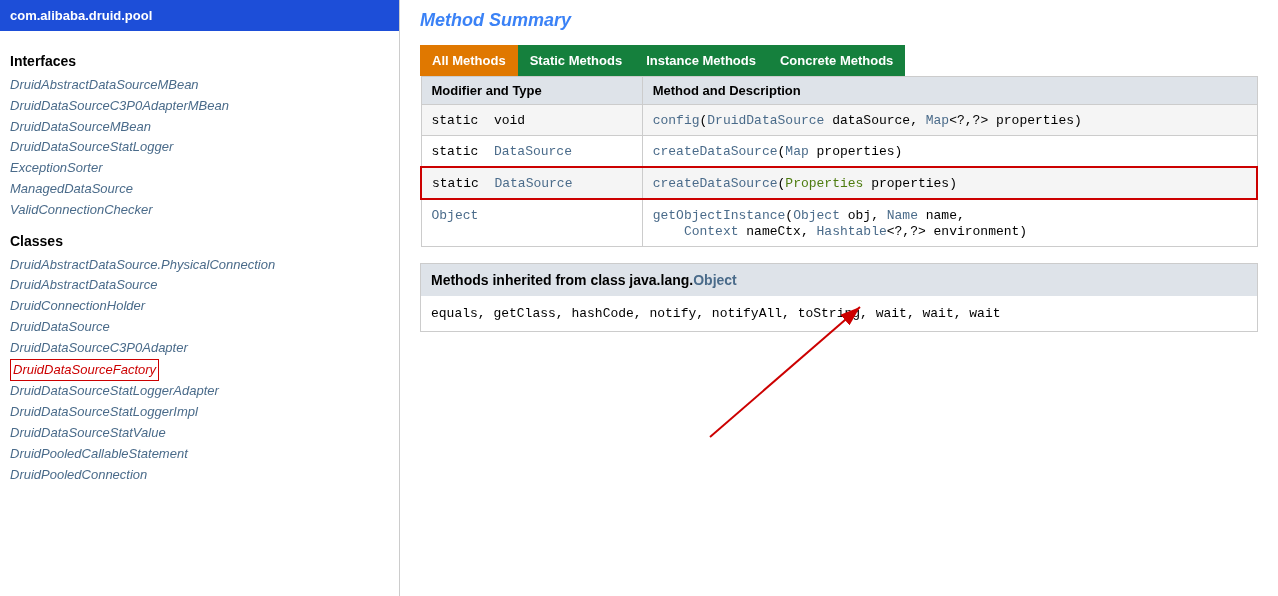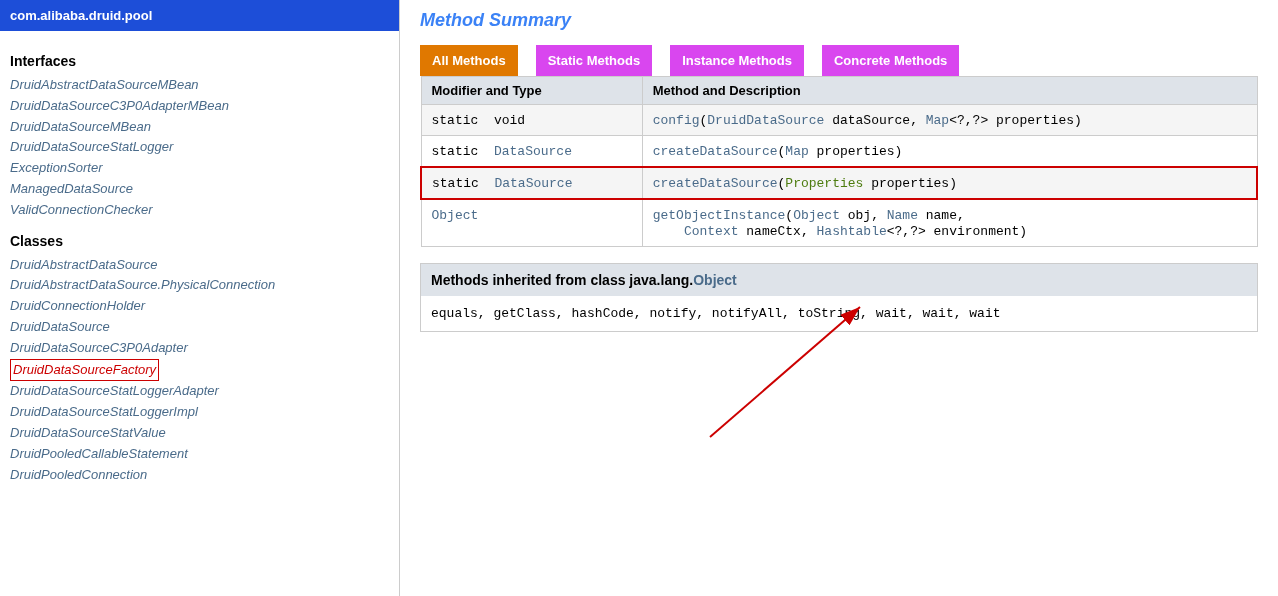--- a/index.html
+++ b/index.html
@@ -73,23 +73,22 @@
       font-size: 13px;
       color: #fff;
       cursor: pointer;
       border: none;
     }
     .method-tab.active {
       background: #e07800;
       color: #fff;
     }
     .method-tab.inactive {
-      background: #d946ef;
-      color: #fff;
-      margin-left: 18px;
+      background: #15803d;
+      color: #fff;
     }
 
     
     .method-table {
       width: 100%;
       border-collapse: collapse;
       margin-top: 0;
       border: 1px solid #ccc;
     }
     .method-table th {
@@ -185,22 +184,22 @@
     <a class="sidebar-link" href="#">DruidAbstractDataSourceMBean</a>
     <a class="sidebar-link" href="#">DruidDataSourceC3P0AdapterMBean</a>
     <a class="sidebar-link" href="#">DruidDataSourceMBean</a>
     <a class="sidebar-link" href="#">DruidDataSourceStatLogger</a>
     <a class="sidebar-link" href="#">ExceptionSorter</a>
     <a class="sidebar-link" href="#">ManagedDataSource</a>
     <a class="sidebar-link" href="#">ValidConnectionChecker</a>
 
     
     <div class="sidebar-section-title">Classes</div>
+    <a class="sidebar-link" href="#">DruidAbstractDataSource.PhysicalConnection</a>
     <a class="sidebar-link" href="#">DruidAbstractDataSource</a>
-    <a class="sidebar-link" href="#">DruidAbstractDataSource.PhysicalConnection</a>
     <a class="sidebar-link" href="#">DruidConnectionHolder</a>
     <a class="sidebar-link" href="#">DruidDataSource</a>
     <a class="sidebar-link" href="#">DruidDataSourceC3P0Adapter</a>
     <a class="sidebar-link highlighted" href="#">DruidDataSourceFactory</a>
     <a class="sidebar-link" href="#">DruidDataSourceStatLoggerAdapter</a>
     <a class="sidebar-link" href="#">DruidDataSourceStatLoggerImpl</a>
     <a class="sidebar-link" href="#">DruidDataSourceStatValue</a>
     <a class="sidebar-link" href="#">DruidPooledCallableStatement</a>
     <a class="sidebar-link" href="#">DruidPooledConnection</a>
   </div>

